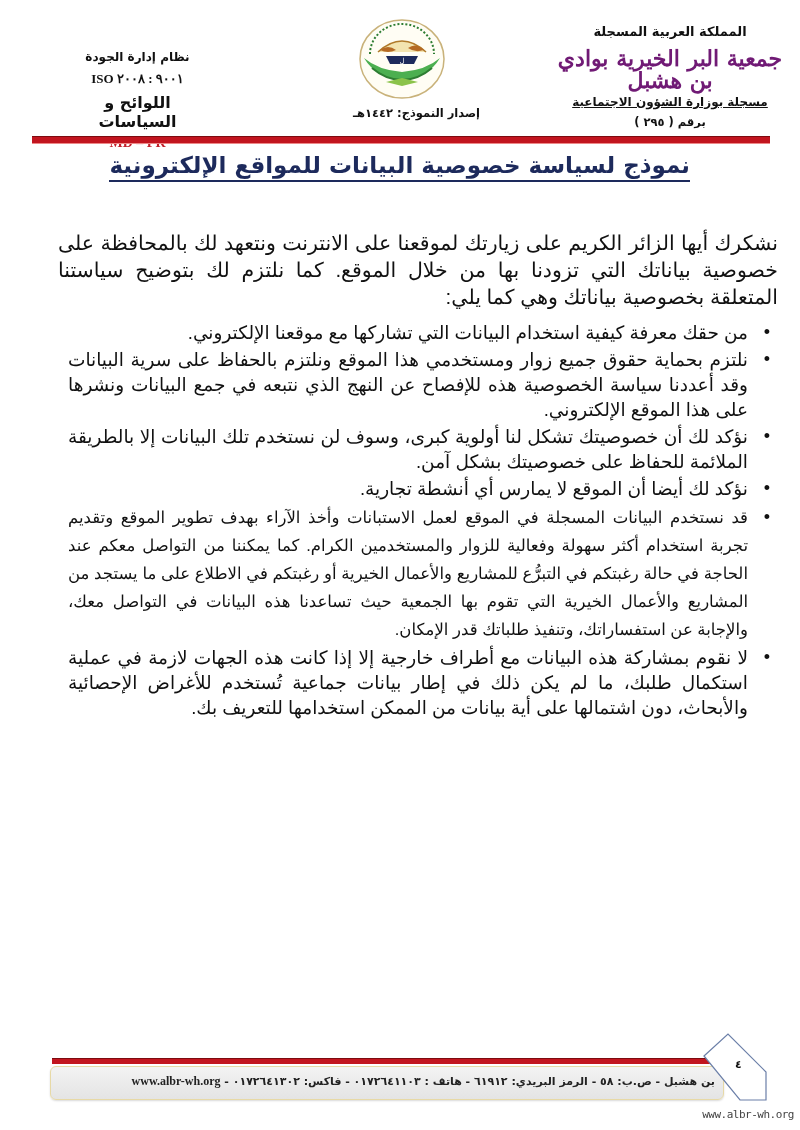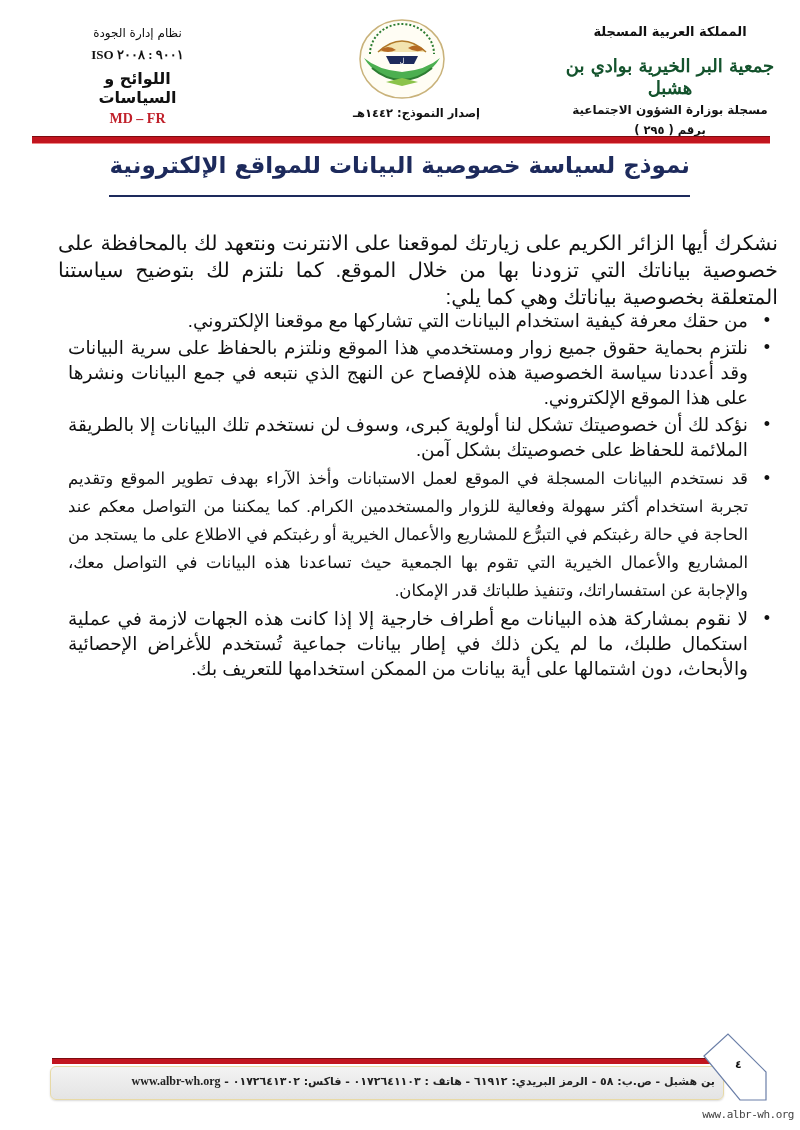--- a/index.html
+++ b/index.html
@@ -3,44 +3,44 @@
 <meta charset="utf-8">
 <style>
   html, body { margin:0; padding:0; }
   body {
     width:800px; height:1130px; position:relative; overflow:hidden;
     background:#ffffff; font-family:"DejaVu Sans", sans-serif; color:#111;
   }
   
   .hdr-right { position:absolute; right:10px; top:24px; width:240px; text-align:center; direction:rtl; }
   .hdr-right .l1 { font-weight:bold; font-size:13px; letter-spacing:1px; }
-  .hdr-right .l2 { font-family:"DejaVu Serif", serif; font-size:18px; color:#14532d; font-weight:bold; margin-top:16px; line-height:22px; }
-  .hdr-right .l3 { font-weight:bold; font-size:12px; margin-top:4px; }
+  .hdr-right .l2 { font-family:"DejaVu Serif", serif; font-size:22px; color:#701a75; font-weight:bold; margin-top:8px; line-height:22px; }
+  .hdr-right .l3 { font-weight:bold; font-size:12px; margin-top:4px;text-decoration:underline; }
   .hdr-right .l4 { font-weight:bold; font-size:11.5px; margin-top:6px; }
   .hdr-left { position:absolute; left:70px; top:26px; width:135px; text-align:center; direction:rtl; }
-  .hdr-left .a { font-weight:normal; font-size:12px; }
+  .hdr-left .a { font-weight:bold; font-size:12px;margin-top:24px; }
   .hdr-left .b { font-family:"Liberation Serif", serif; font-weight:bold; font-size:13px; margin-top:7px; direction:ltr; }
   .hdr-left .c { font-weight:bold; font-size:16px; margin-top:6px; }
   .hdr-left .d { font-family:"Liberation Serif", serif; font-weight:bold; font-size:14px; color:#c0202a; margin-top:4px; direction:ltr; }
   .logo { position:absolute; left:356px; top:18px; width:92px; height:82px; }
   .hdr-center { position:absolute; left:320px; top:106px; width:160px; text-align:right; font-weight:bold; font-size:11.5px; direction:rtl; }
   .hdr-rule { position:absolute; left:32px; top:136px; width:738px; height:6px; background:#c2151f; border-top:1px solid #7d0b10; border-bottom:1px solid #e88; }
   
   .doc-title {
     position:absolute; right:110px; top:152px; direction:rtl;
     font-weight:bold; font-size:23px; color:#1d2a5c; white-space:nowrap;
-    padding-bottom:17px; border-bottom:2px solid #1d2a5c;
+    padding-bottom:2px; border-bottom:2px solid #1d2a5c;
   }
   
   .intro {
     position:absolute; right:22px; top:208px; width:720px; direction:rtl;
     font-family:"Liberation Sans", sans-serif; font-size:20.5px; line-height:27px; text-align:justify;
   }
   .bullets {
-    position:absolute; right:30px; top:308px; width:680px; direction:rtl; margin:0; padding:0 22px 0 0;
+    position:absolute; right:30px; top:320px; width:680px; direction:rtl; margin:0; padding:0 22px 0 0;
     font-family:"Liberation Sans", sans-serif; font-size:18.5px; line-height:25px; list-style:none;
   }
   .bullets li { position:relative; text-align:justify; margin-bottom:2px; }
   .bullets li::before { content:"•"; position:absolute; right:-22px; top:0; font-size:18px; }
   .bullets li.small { font-size:16.5px; line-height:28px; }
   
   .ftr-rule { position:absolute; left:52px; top:1058px; width:668px; height:5px; background:#c2151f; border-top:1px solid #7d0b10; }
   .ftr-bar {
     position:absolute; left:50px; top:1066px; width:672px; height:32px;
     background:linear-gradient(#f3f3f3,#e4e4e4); border:1px solid #e7d9a6; border-radius:6px;
@@ -89,20 +89,21 @@
 <div class="hdr-rule"></div>
 
 <div class="doc-title">نموذج لسياسة خصوصية البيانات للمواقع الإلكترونية</div>
 
 <p class="intro">نشكرك أيها الزائر الكريم على زيارتك لموقعنا على الانترنت ونتعهد لك بالمحافظة على خصوصية بياناتك التي تزودنا بها من خلال الموقع. كما نلتزم لك بتوضيح سياستنا المتعلقة بخصوصية بياناتك وهي كما يلي:</p>
 
 <ul class="bullets">
   <li>من حقك معرفة كيفية استخدام البيانات التي تشاركها مع موقعنا الإلكتروني.</li>
   <li>نلتزم بحماية حقوق جميع زوار ومستخدمي هذا الموقع ونلتزم بالحفاظ على سرية البيانات وقد أعددنا سياسة الخصوصية هذه للإفصاح عن النهج الذي نتبعه في جمع البيانات ونشرها على هذا الموقع الإلكتروني.</li>
   <li>نؤكد لك أن خصوصيتك تشكل لنا أولوية كبرى، وسوف لن نستخدم تلك البيانات إلا بالطريقة الملائمة للحفاظ على خصوصيتك بشكل آمن.</li>
+  <li>نؤكد لك أيضا أن الموقع لا يمارس أي أنشطة تجارية.</li>
   <li class="small">قد نستخدم البيانات المسجلة في الموقع لعمل الاستبانات وأخذ الآراء بهدف تطوير الموقع وتقديم تجربة استخدام أكثر سهولة وفعالية للزوار والمستخدمين الكرام. كما يمكننا من التواصل معكم عند الحاجة في حالة رغبتكم في التبرُّع للمشاريع والأعمال الخيرية أو رغبتكم في الاطلاع على ما يستجد من المشاريع والأعمال الخيرية التي تقوم بها الجمعية حيث تساعدنا هذه البيانات في التواصل معك، والإجابة عن استفساراتك، وتنفيذ طلباتك قدر الإمكان.</li>
   <li>لا نقوم بمشاركة هذه البيانات مع أطراف خارجية إلا إذا كانت هذه الجهات لازمة في عملية استكمال طلبك، ما لم يكن ذلك في إطار بيانات جماعية تُستخدم للأغراض الإحصائية والأبحاث، دون اشتمالها على أية بيانات من الممكن استخدامها للتعريف بك.</li>
 </ul>
 
 <div class="ftr-rule"></div>
 <div class="ftr-bar">
   <div class="ftr-text">
     <span>بن هشبل - ص.ب: ٥٨ - الرمز البريدي: ٦١٩١٢ - هاتف : ٠١٧٢٦٤١١٠٣ - فاكس: ٠١٧٢٦٤١٣٠٢ -</span>
     <span class="url">www.albr-wh.org</span>
   </div>

